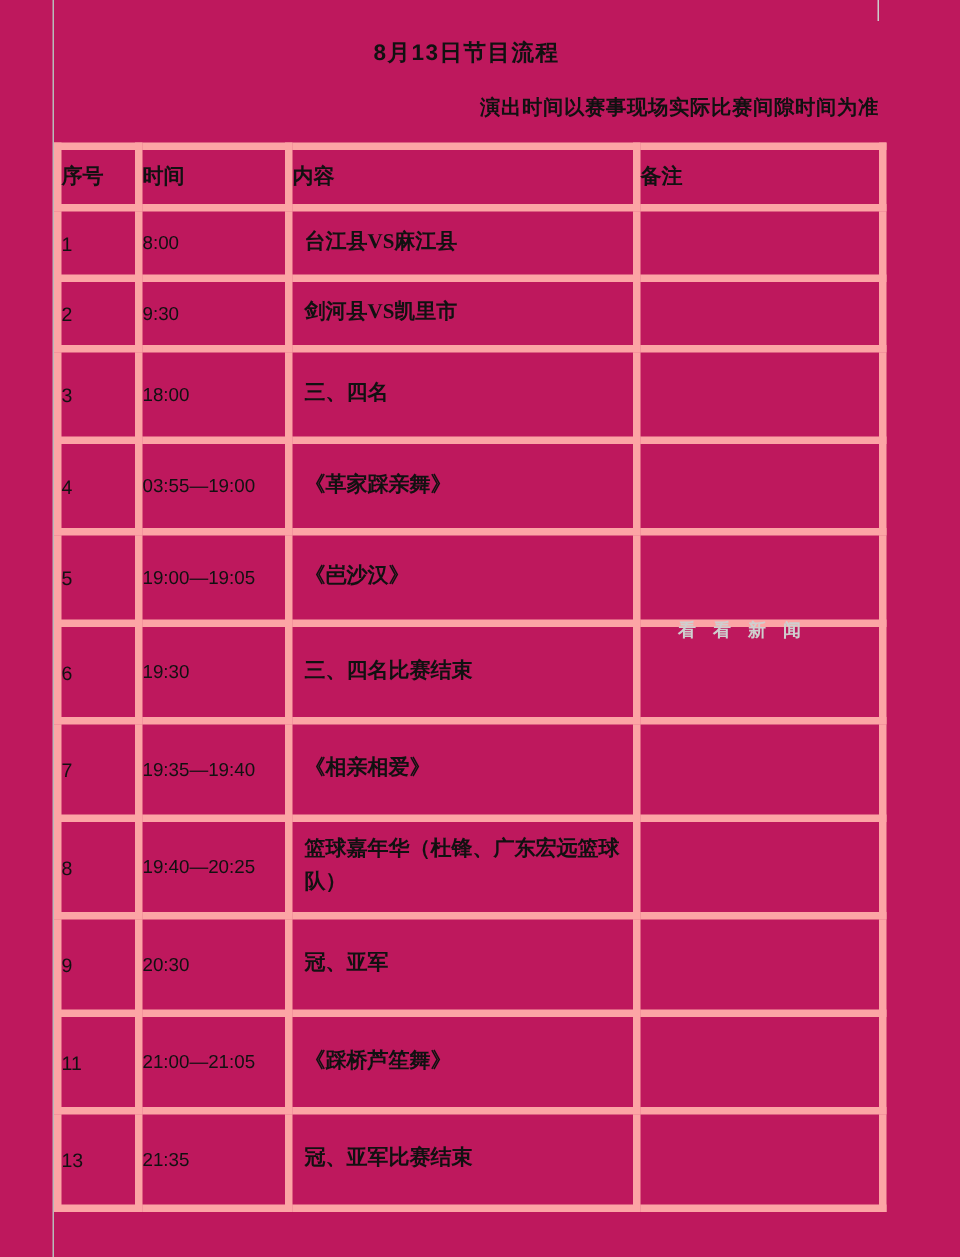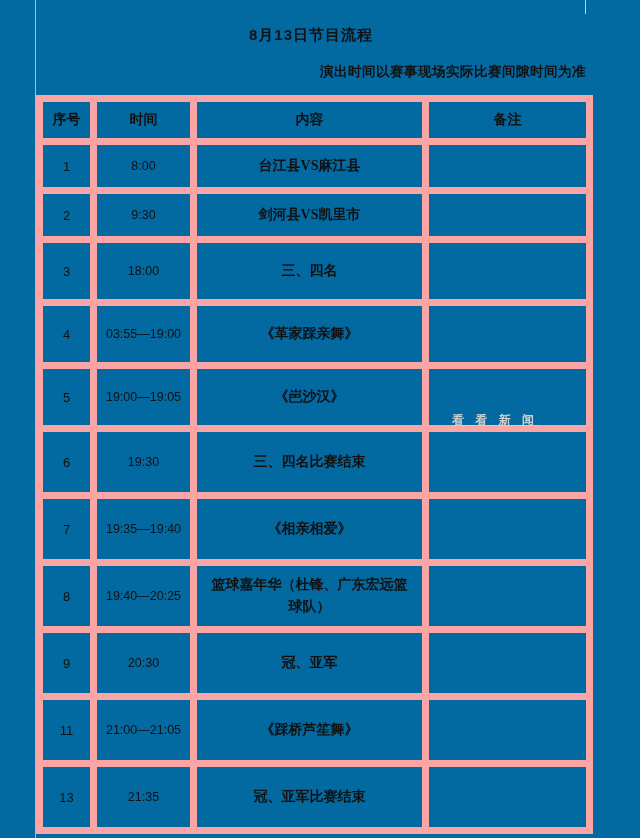--- a/index.html
+++ b/index.html
@@ -14,21 +14,21 @@
     color: #000000;
     overflow: hidden;
     position: relative;
   }
   .page {
     position: absolute;
     left: 0;
     top: 0;
     width: 640px;
     height: 838px;
-    background: #0369a1;
+    background: #be185d;
   }
   
   .left-rule {
     position: absolute;
     left: 35px;
     top: 0;
     width: 1px;
     height: 838px;
     background: #b9b9b9;
   }
@@ -63,23 +63,23 @@
     padding-top: 12px;
     padding-bottom: 14px;
     color: #111;
   }
   table.schedule {
     border-collapse: collapse;
     width: 550px;
     table-layout: fixed;
   }
   table.schedule td, table.schedule th {
-    border: 7px solid #fca5a5;
+    border: 5px solid #fca5a5;
     padding: 0;
-    text-align: center;
+    text-align: left;
     vertical-align: middle;
     font-weight: bold;
     color: #111;
   }
   col.c0 { width: 54px; }
   col.c1 { width: 100px; }
   col.c2 { width: 232px; }
   col.c3 { width: 164px; }
 
   thead td {
@@ -113,21 +113,20 @@
   .watermark {
     position: absolute;
     left: 452px;
     top: 412px;
     font-size: 12px;
     color: #cfcfcf;
     letter-spacing: 4px;
     font-weight: bold;
     pointer-events: none;
     white-space: nowrap;
-    text-decoration: underline;
   }
 </style>
 </head>
 <body>
 
 <div class="page">
   <div class="left-rule"></div>
   <div class="right-rule"></div>
 
   <div class="doc">

